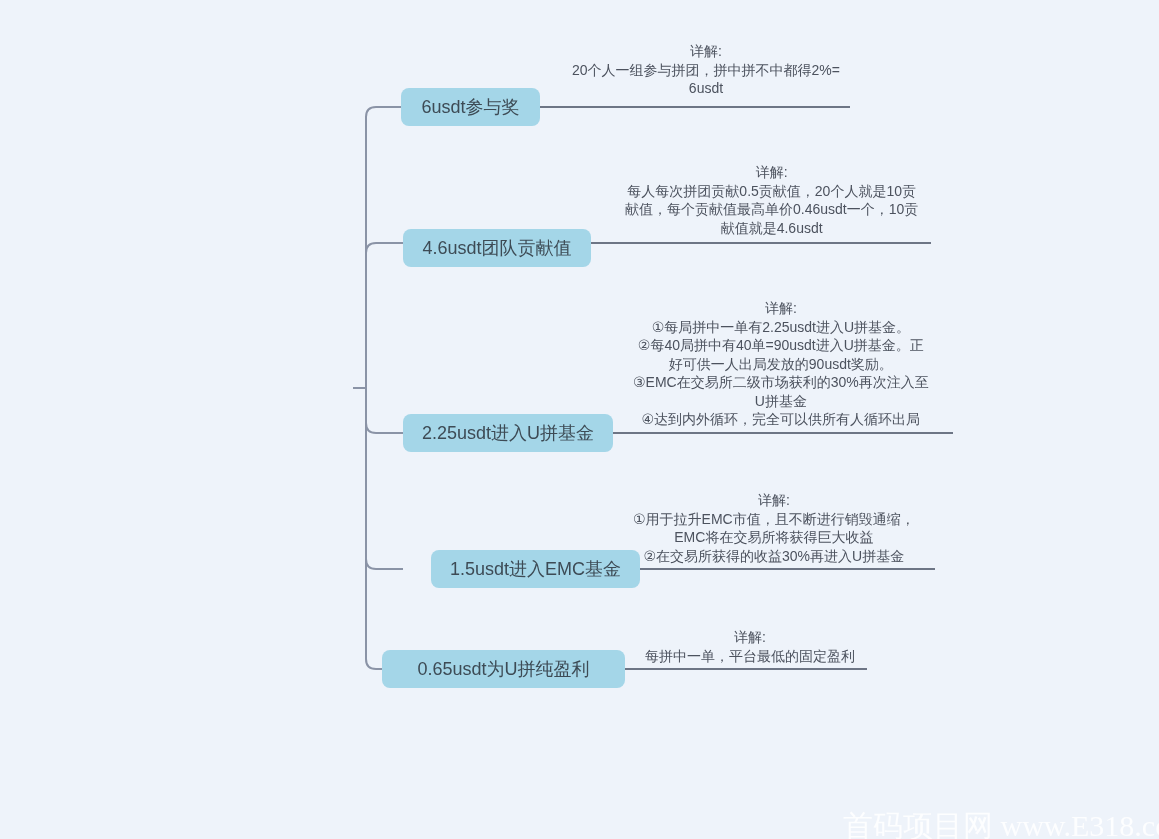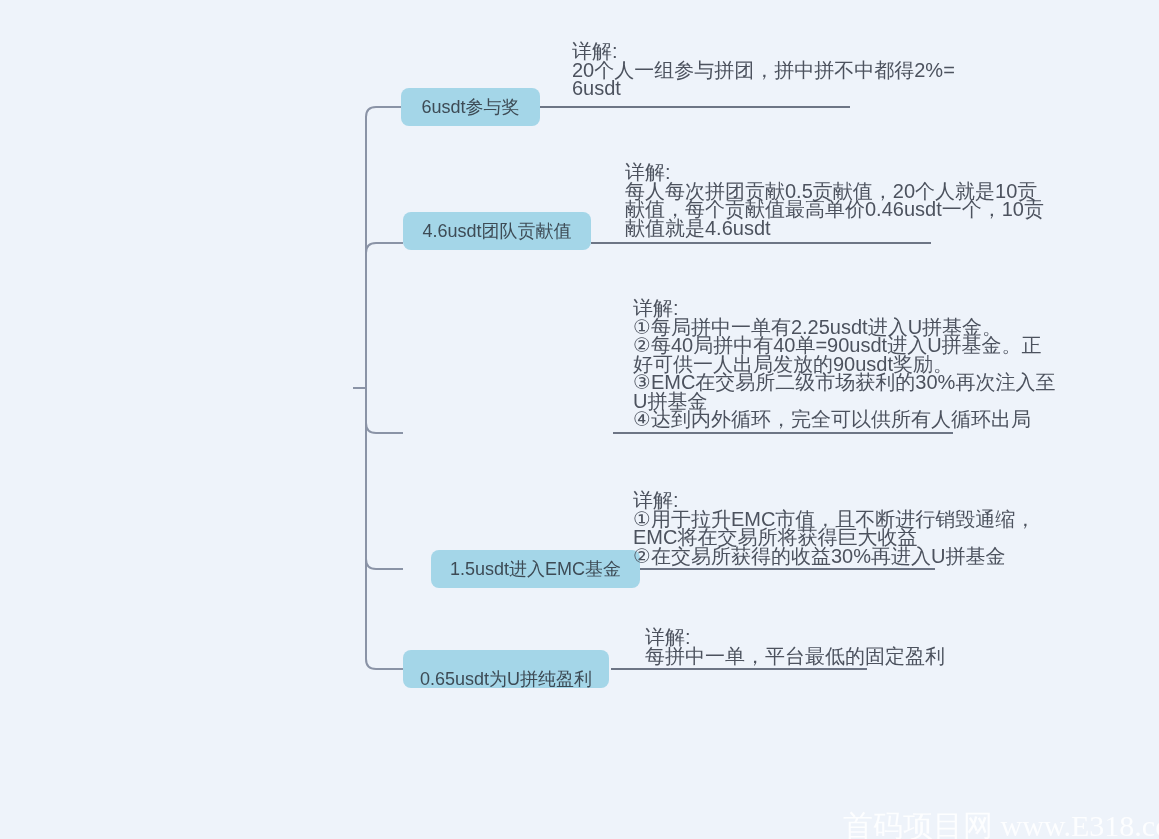--- a/index.html
+++ b/index.html
@@ -32,30 +32,31 @@
     background:var(--topic-fill,#a4d6e8);
     border-radius:8px;
     display:flex;align-items:center;justify-content:center;
     z-index:2;
   }
   .topic .lbl{
     color:var(--topic-text,#3d4b55);
     font-size:18px;line-height:18px;white-space:nowrap;
   }
   .b1{left:401px;top:88px;width:139px;}
-  .b2{left:403px;top:212px;width:188px;}
+  .b2{left:403px;top:229px;width:188px;}
   .b3{left:403px;top:414px;width:210px;}
   .b4{left:403px;top:550px;width:209px;margin-left:28px;}
-  .b5{left:403px;top:650px;width:206px;align-items:flex-end;}
+  .b5{left:382px;top:650px;width:243px;}
 
   .detail{
     position:absolute;z-index:2;
     color:var(--detail-text,#4c525e);
-    font-size:20px;line-height:18.5px;
+    font-size:14px;line-height:18.5px;
     white-space:pre-line;
+    text-align:center;
   }
   .d1{left:572px;top:42px;}
   .d2{left:625px;top:163px;}
   .d3{left:633px;top:299px;}
   .d4{left:633px;top:491px;}
   .d5{left:645px;top:628px;}
 
   .watermark{
     position:absolute;left:843px;top:806px;z-index:3;
     color:rgba(255,255,255,0.85);
@@ -96,20 +97,23 @@
 6usdt</div>
 
   <div class="topic b2">
     <span class="lbl">4.6usdt团队贡献值</span>
   </div>
   <div class="detail d2">详解:
 每人每次拼团贡献0.5贡献值，20个人就是10贡
 献值，每个贡献值最高单价0.46usdt一个，10贡
 献值就是4.6usdt</div>
 
+  <div class="topic b3">
+    <span class="lbl">2.25usdt进入U拼基金</span>
+  </div>
   <div class="detail d3">详解:
 ①每局拼中一单有2.25usdt进入U拼基金。
 ②每40局拼中有40单=90usdt进入U拼基金。正
 好可供一人出局发放的90usdt奖励。
 ③EMC在交易所二级市场获利的30%再次注入至
 U拼基金
 ④达到内外循环，完全可以供所有人循环出局</div>
 
   <div class="topic b4">
     <span class="lbl">1.5usdt进入EMC基金</span>

